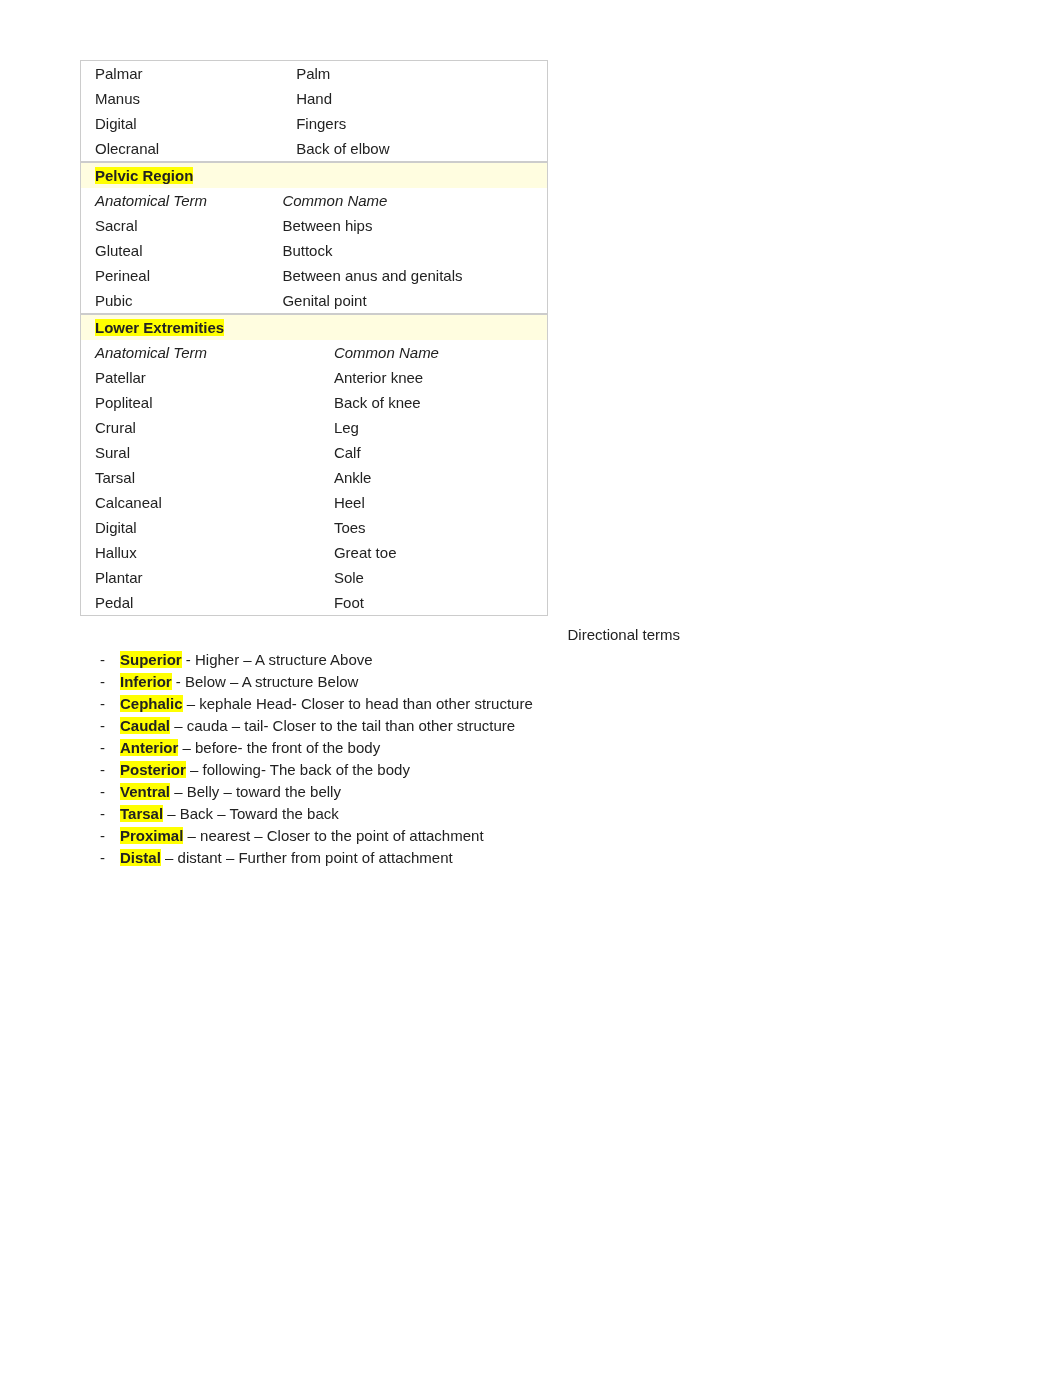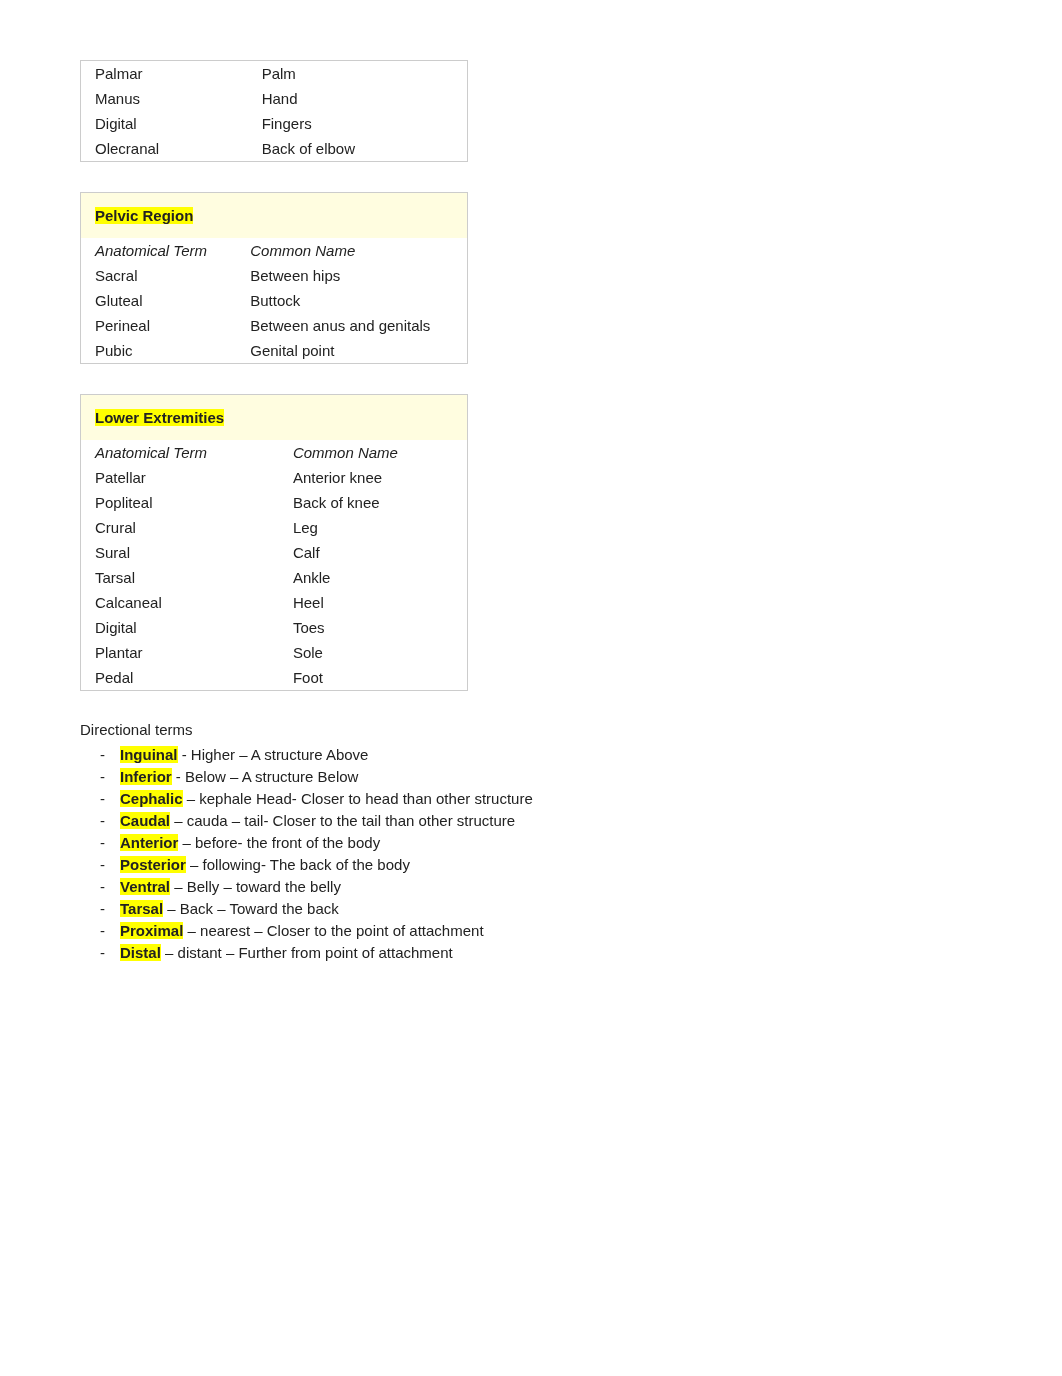--- a/index.html
+++ b/index.html
@@ -5,52 +5,52 @@
     * { margin: 0; padding: 0; box-sizing: border-box; }
     body {
       background: #fff;
       font-family: Arial, sans-serif;
       font-size: 15px;
       color: #222;
       padding: 60px 80px;
     }
     .table-section {
       border: 1px solid #ccc;
-      width: 388px;
-      margin-bottom: 30px;
+      width: 468px;
     }
     .table-section table {
       width: 100%;
       border-collapse: collapse;
     }
     .table-section td {
       padding: 4px 14px;
       vertical-align: top;
     }
     .section-header {
       background: #fffde0;
-      padding: 14px 14px;
+      padding: 4px 14px;
       font-weight: bold;
       color: #222;
     }
     .highlight {
       background: #ffff00;
       font-weight: bold;
     }
     .col-header {
       font-style: italic;
       font-weight: normal;
     }
     .directional-section {
       margin-top: 10px;
       width: 600px;
     }
     .directional-title {
       margin-bottom: 8px;
       font-size: 15px;
+      text-align: right;
     }
     .dir-list {
       list-style: none;
       padding-left: 20px;
     }
     .dir-list li {
       margin-bottom: 5px;
       display: flex;
       align-items: flex-start;
       gap: 8px;
@@ -150,37 +150,41 @@
         </tr>
         <tr>
           <td>Calcaneal</td>
           <td>Heel</td>
         </tr>
         <tr>
           <td>Digital</td>
           <td>Toes</td>
         </tr>
         <tr>
+          <td>Hallux</td>
+          <td>Great toe</td>
+        </tr>
+        <tr>
           <td>Plantar</td>
           <td>Sole</td>
         </tr>
         <tr>
           <td>Pedal</td>
           <td>Foot</td>
         </tr>
       </tbody>
   </table>
 </div>
 
 <div class="directional-section">
   <div class="directional-title">Directional terms</div>
   <ul class="dir-list" id="dir-list">
       <li>
         <span class="dash">-</span>
-        <span class="content"><span class="highlight">Inguinal</span> - Higher – A structure Above</span>
+        <span class="content"><span class="highlight">Superior</span> - Higher – A structure Above</span>
       </li>
       <li>
         <span class="dash">-</span>
         <span class="content"><span class="highlight">Inferior</span> - Below – A structure Below</span>
       </li>
       <li>
         <span class="dash">-</span>
         <span class="content"><span class="highlight">Cephalic</span> – kephale Head- Closer to head than other structure</span>
       </li>
       <li>

